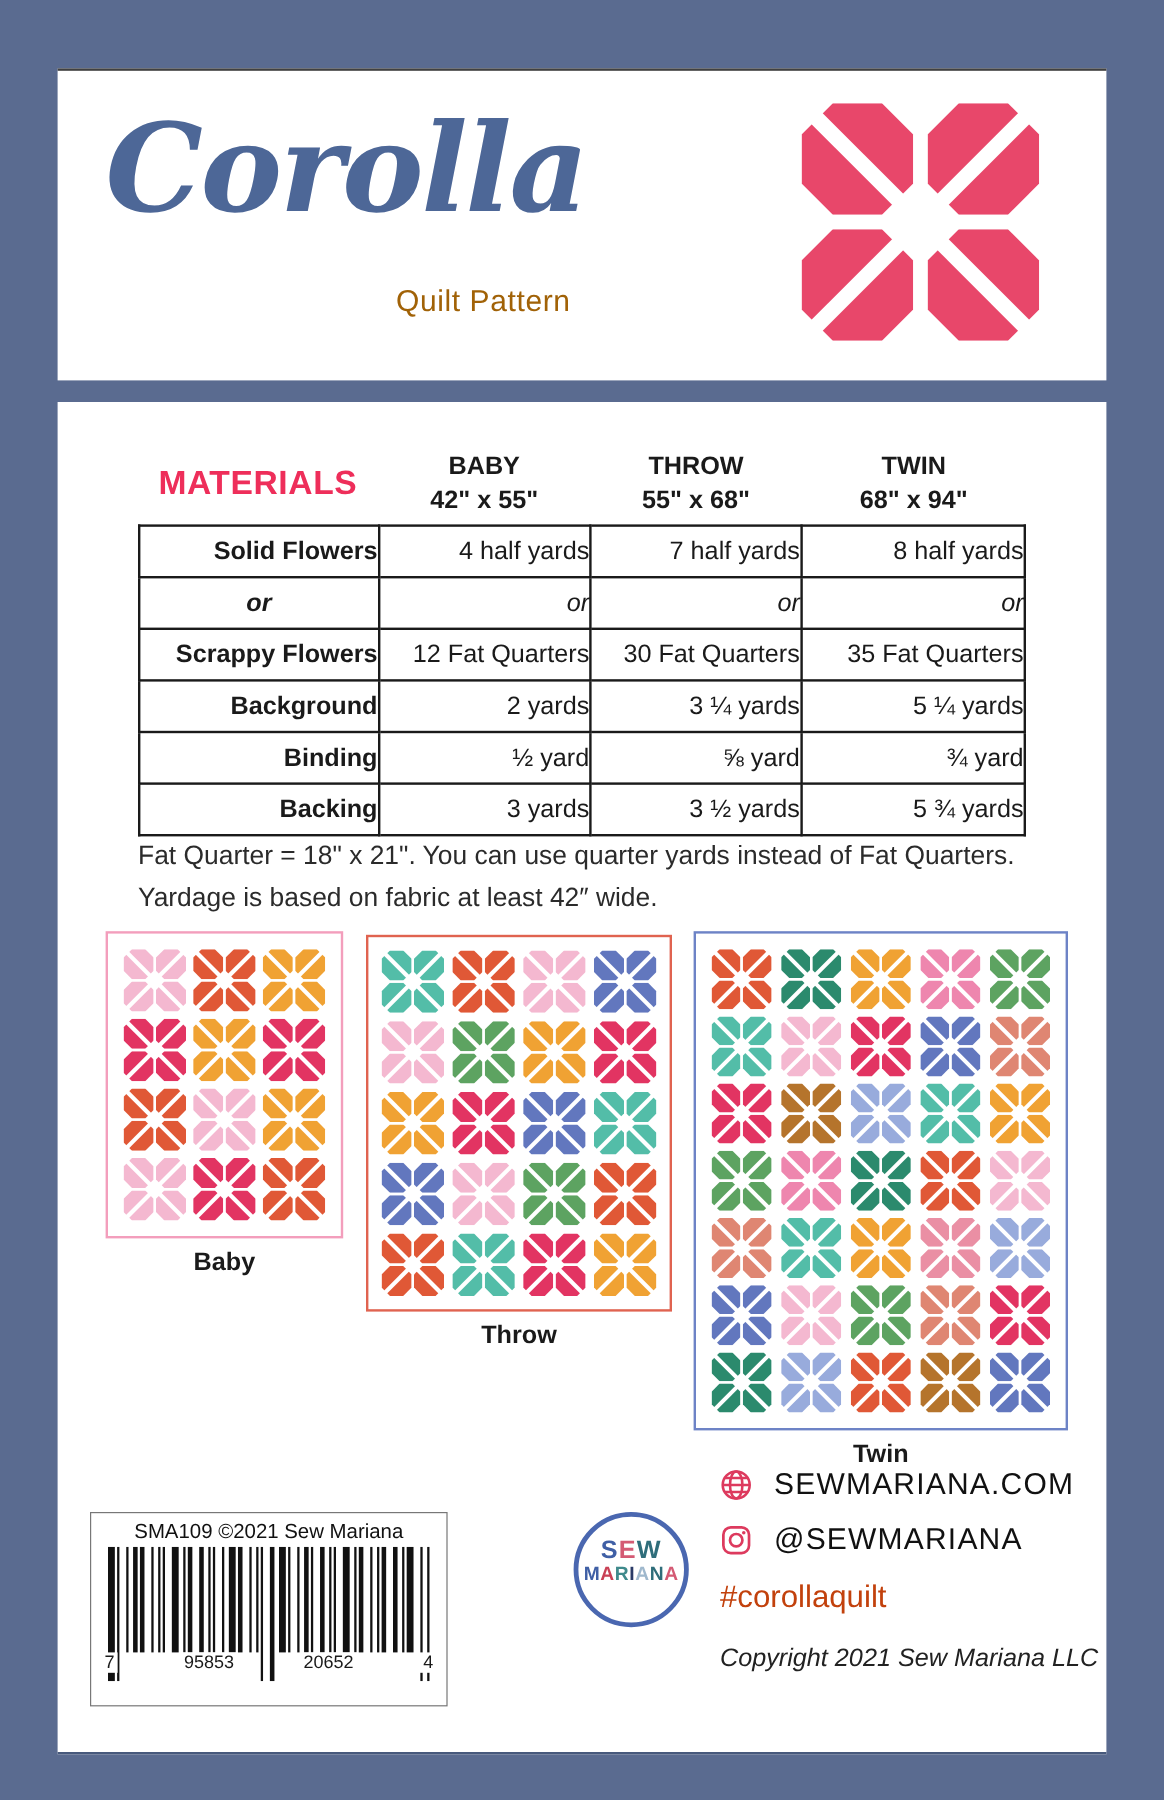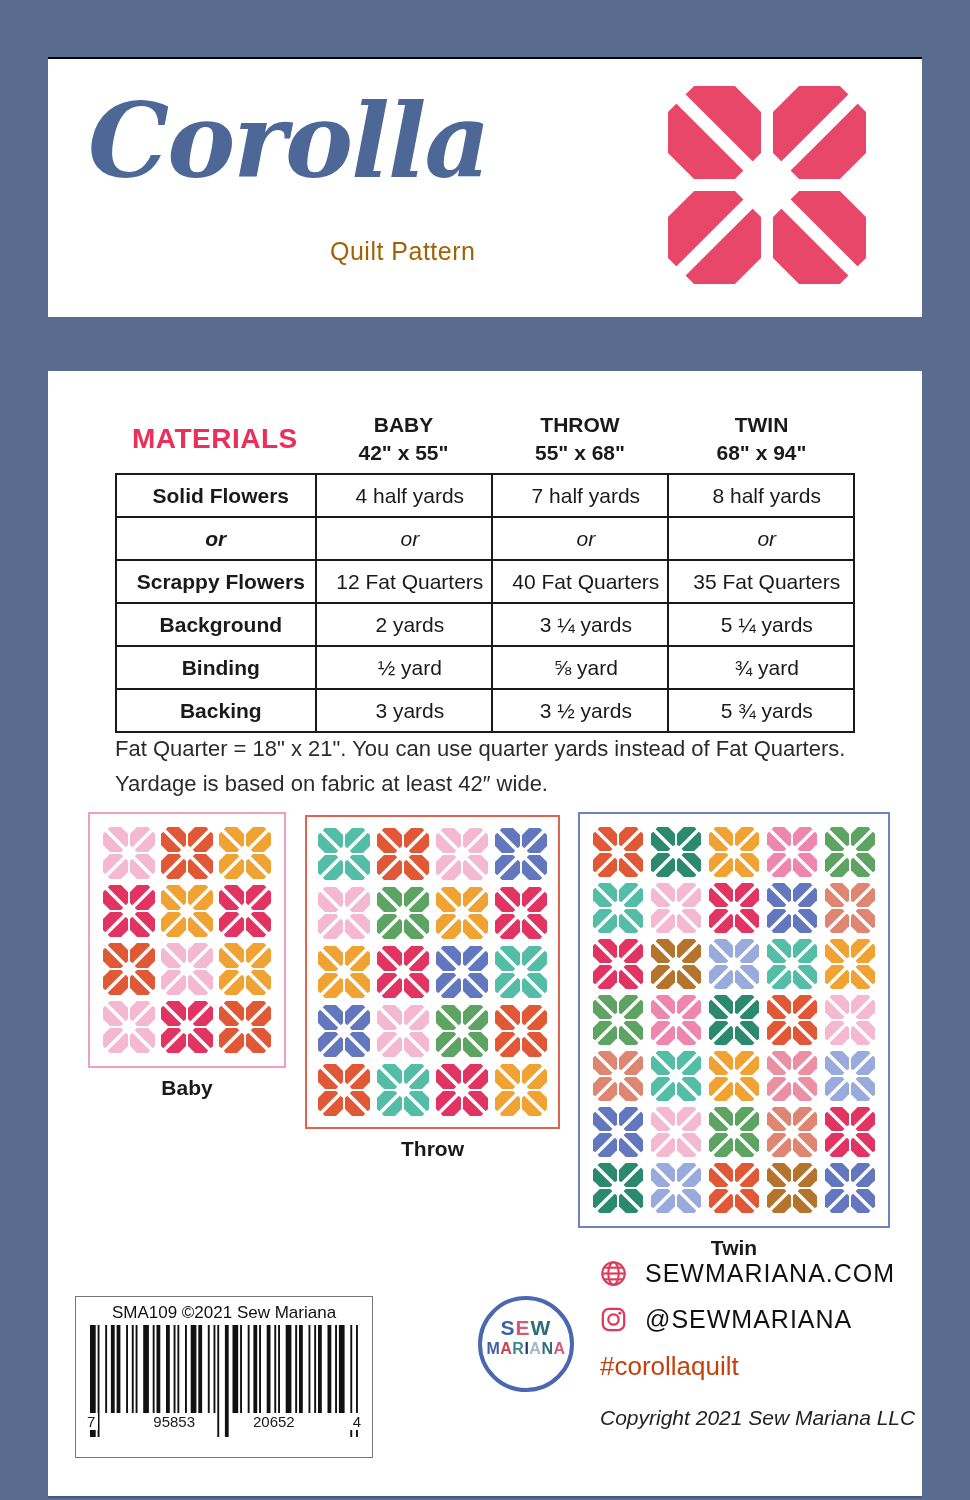--- a/index.html
+++ b/index.html
@@ -1,20 +1,20 @@
 <!DOCTYPE html>
 <html><head>
 <meta charset="utf-8">
 <style>
   html,body{margin:0;padding:0;background:#5a6b90;}
   .page{position:relative;width:970px;height:1500px;background:#5a6b90;
         font-family:"Liberation Sans",sans-serif;overflow:hidden;color:#1a1a1a;}
   .card{position:absolute;left:48px;width:874px;background:#ffffff;}
-  .header-card{top:57px;height:258px;border-top:2px solid #000000;}
-  .main-card{top:335px;height:1125px;border-bottom:2px solid #47597c;margin-top:36px;}
+  .header-card{top:57px;height:258px;border-top:2px solid #404040;}
+  .main-card{top:335px;height:1125px;border-bottom:2px solid #47597c;}
 
   
   .title{position:absolute;left:40px;top:22px;font-family:"DejaVu Serif",serif;
          font-style:italic;font-weight:bold;font-size:102px;color:#4d6797;letter-spacing:-2px;}
   .subtitle{position:absolute;left:282px;top:178px;font-size:25px;color:#a16207;letter-spacing:.5px;}
   .logo-flower{position:absolute;left:620px;top:27px;display:grid;
                grid-template-columns:repeat(2,auto);gap:12px;}
   .logo-flower svg{display:block;}
 
   
@@ -26,21 +26,21 @@
   .col-h:nth-child(2){width:176px;}
   .col-h:nth-child(3){width:187px;}
 
   #materials-table{position:absolute;left:67px;top:102px;width:740px;border-collapse:collapse;
                    font-size:21px;}
   #materials-table col.c0{width:200px;}
   #materials-table col.c1{width:177px;}
   #materials-table col.c2{width:176px;}
   #materials-table col.c3{width:187px;}
   #materials-table th,#materials-table td{border:2px solid #1a1a1a;height:41px;
-                   vertical-align:middle;font-weight:normal;text-align:center;padding:0 0 0 12px;}
+                   vertical-align:middle;font-weight:normal;text-align:right;padding:0 0 0 12px;}
   #materials-table th{font-weight:bold;padding-left:10px;}
   #materials-table tr.row-or th{text-align:center;font-style:italic;padding-left:0;}
   #materials-table tr.row-or td{font-style:italic;}
 
   .note{position:absolute;left:67px;top:360px;font-size:22px;color:#2b2b2b;line-height:1.6;}
 
   
   .quilt{position:absolute;}
   .quilt-baby{left:40px;top:441px;}
   .quilt-throw{left:257px;top:444px;}
@@ -143,21 +143,21 @@
         </tr>
         <tr class="row-or">
           <th>or</th>
           <td>or</td>
           <td>or</td>
           <td>or</td>
         </tr>
         <tr>
           <th>Scrappy Flowers</th>
           <td>12 Fat Quarters</td>
-          <td>40 Fat Quarters</td>
+          <td>30 Fat Quarters</td>
           <td>35 Fat Quarters</td>
         </tr>
         <tr>
           <th>Background</th>
           <td>2 yards</td>
           <td>3 ¼ yards</td>
           <td>5 ¼ yards</td>
         </tr>
         <tr>
           <th>Binding</th>

